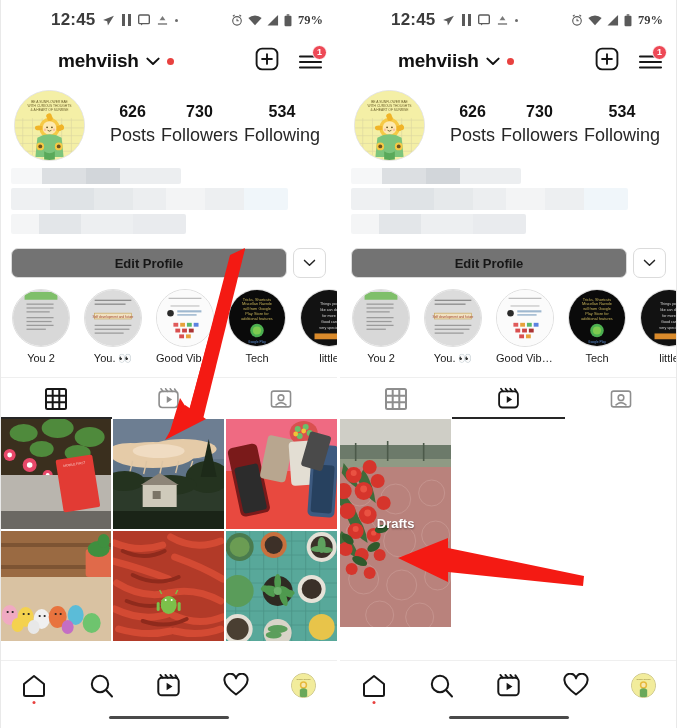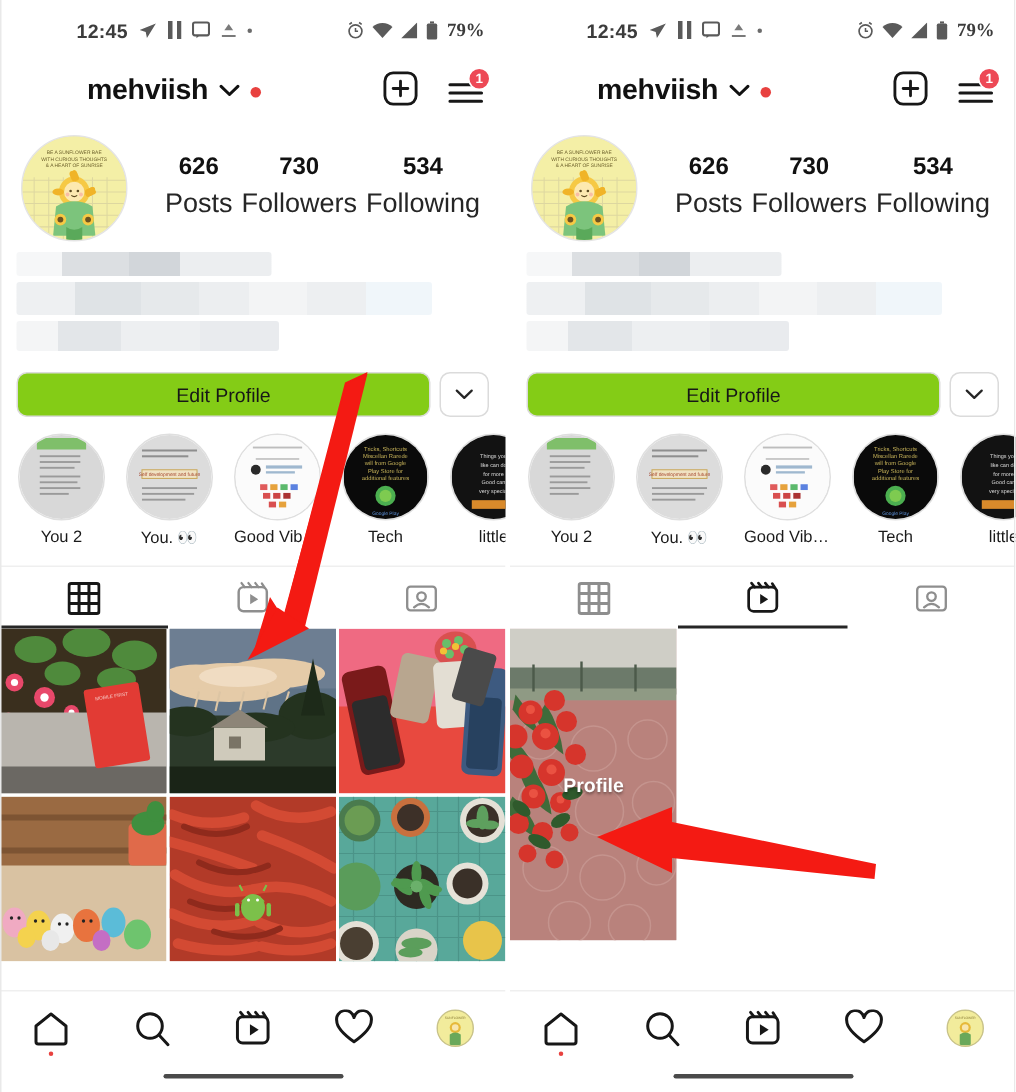--- a/index.html
+++ b/index.html
@@ -31,21 +31,21 @@
     height: 40px;
     display: flex;
     align-items: center;
     padding: 0 14px;
     font-size: 12.5px;
     color: #4a4a4a;
     font-weight: 600;
   }
   .sb-left { display: flex; align-items: center; gap: 7px; margin-left: 37px; }
   .sb-right { display: flex; align-items: center; gap: 5px; margin-left: auto; }
-  .sb-time { font-size: 13px; color: #3c3c3c; letter-spacing: .2px; font-weight: 600; }
+  .sb-time { font-size: 17px; color: #3c3c3c; letter-spacing: .2px; font-weight: 600; }
   .sb-pct { font-size: 12.5px; color: #3c3c3c; font-weight: 600; margin-left: 1px; font-family: Liberation Serif, serif; }
   .sb-ico { display: inline-flex; align-items: center; justify-content: center; }
   .dotmini { width: 3px; height: 3px; border-radius: 50%; background: #6b6b6b; display: inline-block; }
 
   
   .appheader {
     height: 42px;
     display: flex;
     align-items: center;
     padding: 0 14px;
@@ -107,22 +107,22 @@
   .bl { border-radius: 2px; margin-bottom: 4px; }
 
   
   .editrow { display: flex; gap: 6px; padding: 10px 11px 0 11px; align-items: center; }
   .editbtn {
     flex: 1;
     height: 30px;
     border: 1px solid #dbdbdb;
     border-radius: 7px;
     display: flex; align-items: center; justify-content: center;
-    font-size: 13px; font-weight: normal; color: #171717;
-    background: #84cc16;
+    font-size: 13px; font-weight: bold; color: #171717;
+    background: #737373;
   }
   .caretbtn {
     width: 33px; height: 30px;
     border: 1px solid #dbdbdb;
     border-radius: 7px;
     display: flex; align-items: center; justify-content: center;
     background: #fff;
   }
 
   
@@ -1101,21 +1101,21 @@
               <circle cx="16" cy="110" r="3"></circle>
               <circle cx="34" cy="114" r="2.6"></circle>
           </g>
           <g fill="#2f5a2c">
             <ellipse cx="34" cy="128" rx="7" ry="4" transform="rotate(-30 34 128)"></ellipse>
             <ellipse cx="20" cy="142" rx="8" ry="4" transform="rotate(25 20 142)"></ellipse>
             <ellipse cx="42" cy="110" rx="7" ry="4" transform="rotate(-15 42 110)"></ellipse>
             <ellipse cx="8" cy="120" rx="7" ry="4" transform="rotate(40 8 120)"></ellipse>
           </g>
         </svg>
-        <span class="draft-label">Profile</span>
+        <span class="draft-label">Drafts</span>
       </div>
       <div></div>
       <div></div>
     </div>
 
     <svg class="arrow-svg" width="337" height="728" viewBox="0 0 337 728">
       <polygon points="58,558 108,538 108,548 244,576 243,586 108,572 108,582" fill="#f41a13"></polygon>
     </svg>
 
     <div class="bottomnav">

